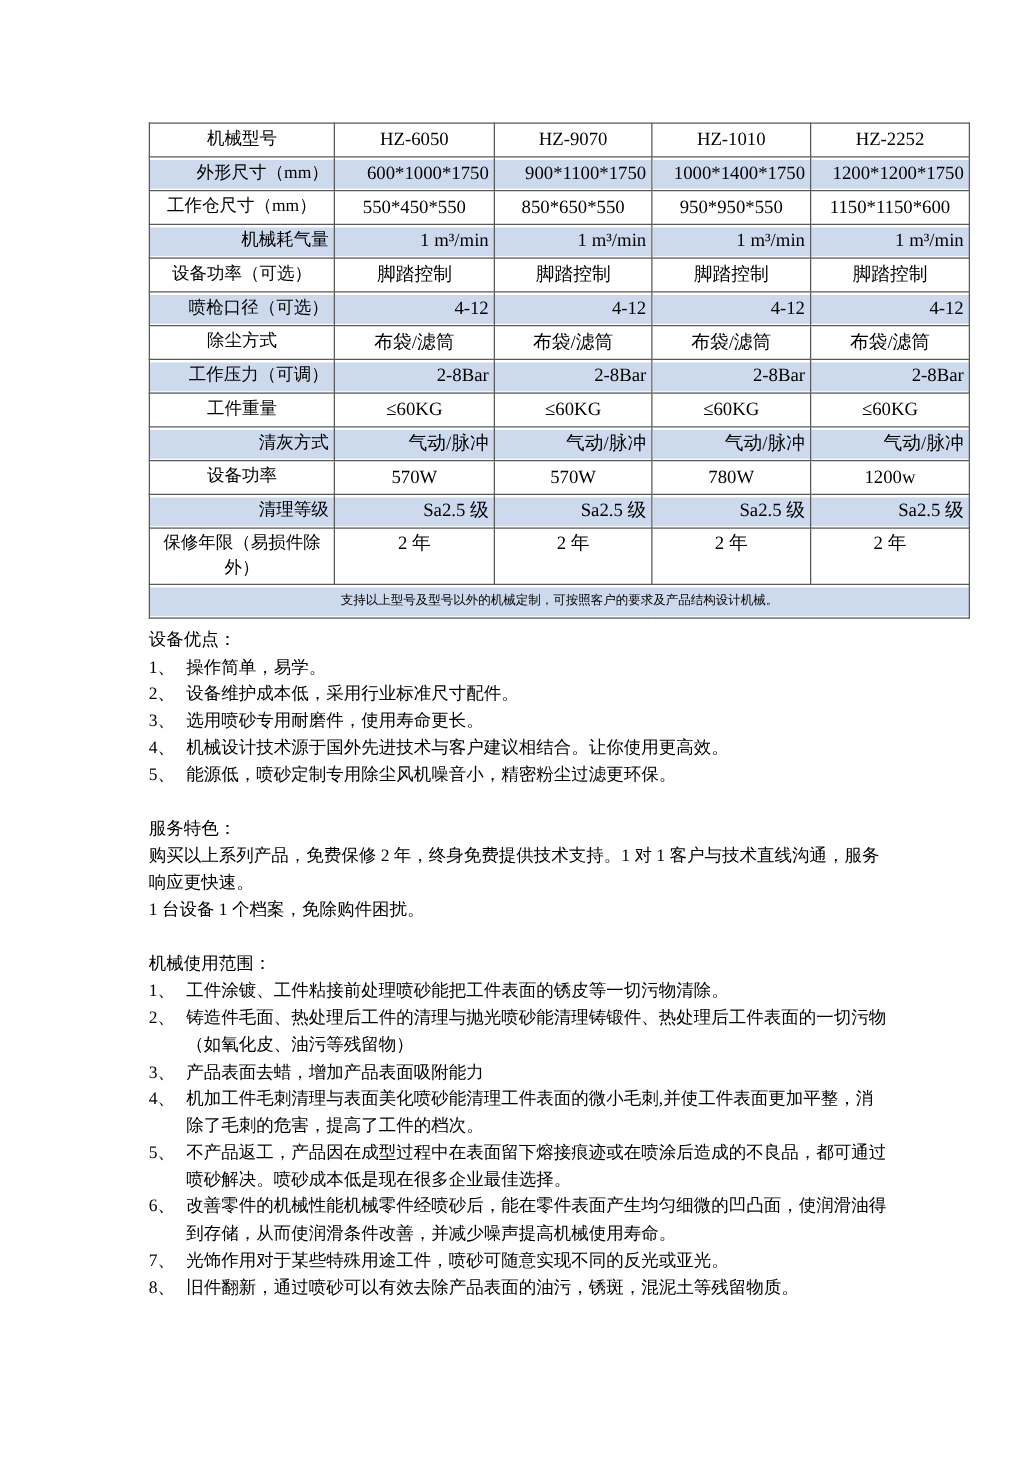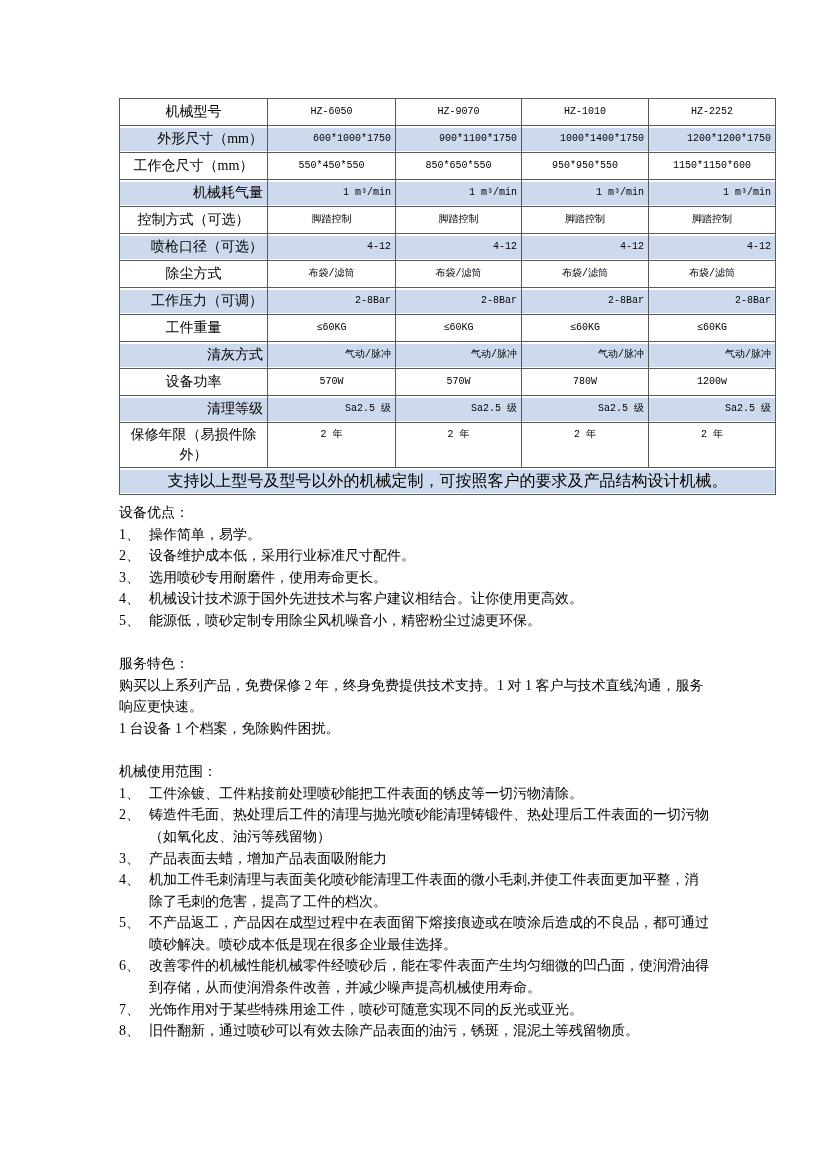--- a/index.html
+++ b/index.html
@@ -31,35 +31,35 @@
     border: 1px solid #595959;
     text-align: center;
     vertical-align: middle;
     padding: 2px 4px;
     height: 27px;
     line-height: 20px;
     font-weight: normal;
     overflow: hidden;
   }
   table.spec td.val {
-    font-family: Liberation Mono, monospace;
-    font-size: 10px;
+    font-family: Liberation Serif, serif;
+    font-size: 15px;
   }
   table.spec tr.shaded td, table.spec tr.shaded th {
     background: #cdd9ec;
     box-shadow: inset 0 2px 0 #ffffff, inset 0 -1px 0 #ffffff;
     text-align: right;
   }
   table.spec tr:nth-child(13) td, table.spec tr:nth-child(13) th {
     vertical-align: top;
   }
   table.spec tr.footnote td {
     background: #cdd9ec;
     box-shadow: inset 0 2px 0 #ffffff, inset 0 -1px 0 #ffffff;
-    font-size: 16px;
+    font-size: 10px;
   }
   
   .sections {
     width: 591px;
     margin-top: 7px;
     font-size: 14px;
     line-height: 21.6px;
   }
   .section { margin-top: 21.6px; }
   .section:first-child { margin-top: 0; }
@@ -110,21 +110,21 @@
             <td class="val">1150*1150*600</td>
           </tr>
           <tr class="shaded">
             <th>机械耗气量</th>
             <td class="val">1 m³/min</td>
             <td class="val">1 m³/min</td>
             <td class="val">1 m³/min</td>
             <td class="val">1 m³/min</td>
           </tr>
           <tr>
-            <th>控制方式（可选）</th>
+            <th>设备功率（可选）</th>
             <td class="val">脚踏控制</td>
             <td class="val">脚踏控制</td>
             <td class="val">脚踏控制</td>
             <td class="val">脚踏控制</td>
           </tr>
           <tr class="shaded">
             <th>喷枪口径（可选）</th>
             <td class="val">4-12</td>
             <td class="val">4-12</td>
             <td class="val">4-12</td>

